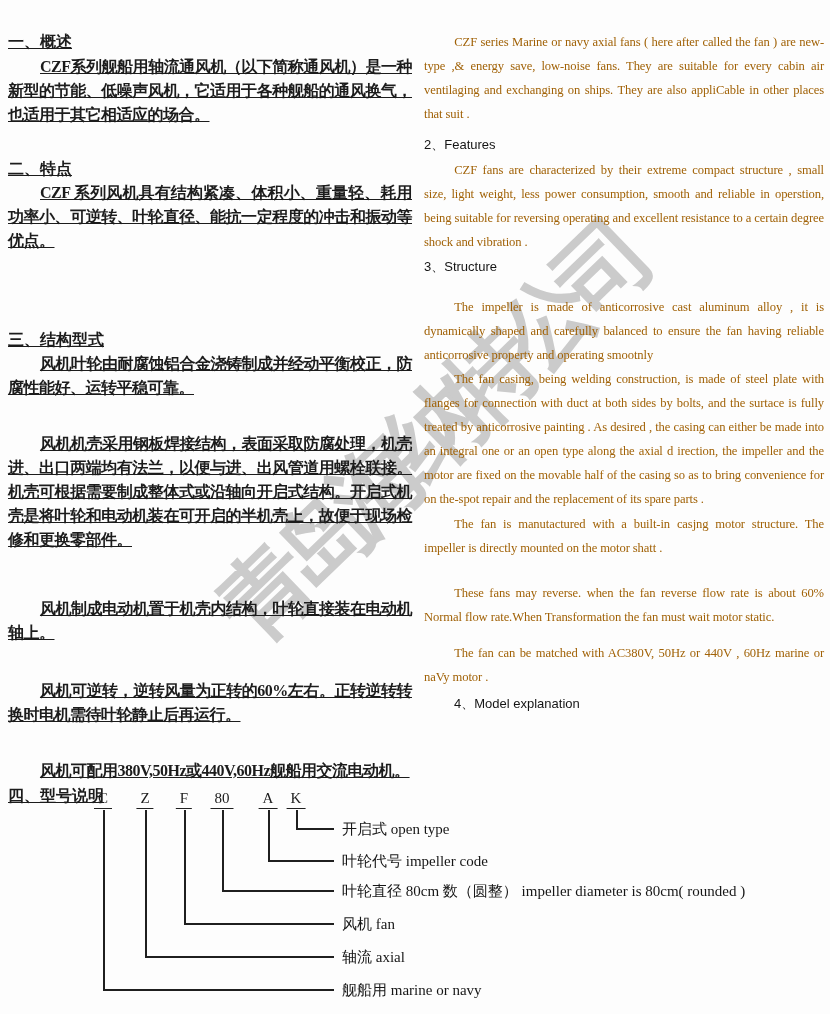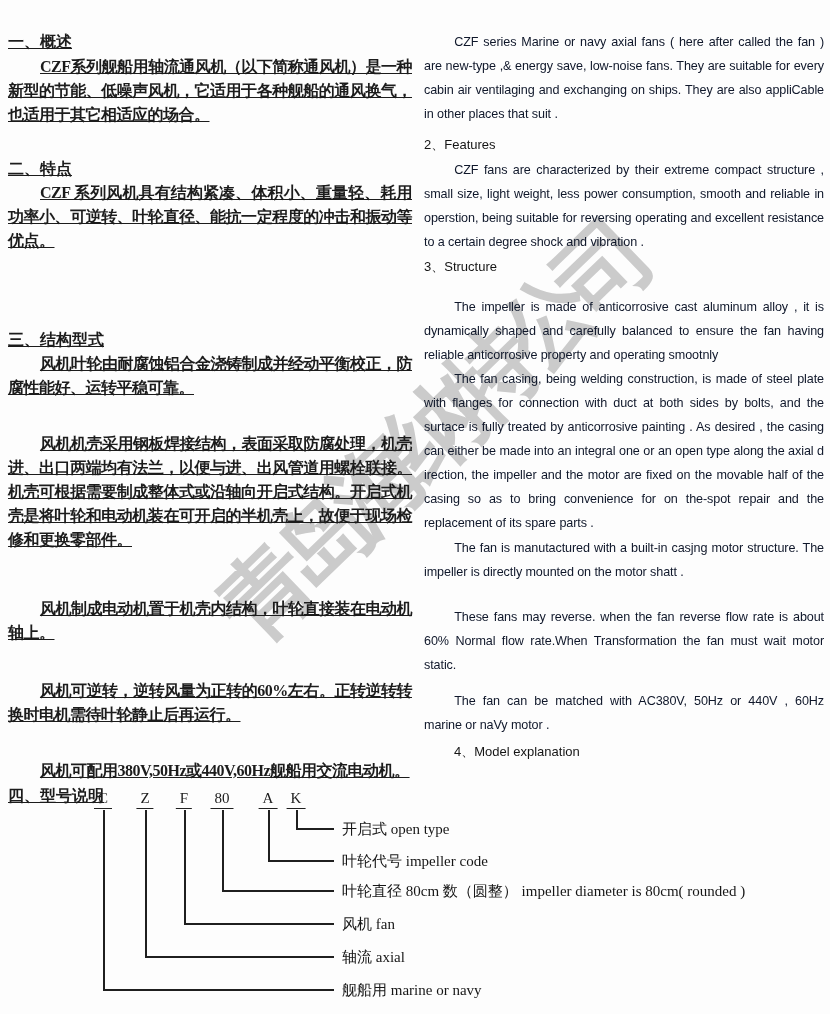--- a/index.html
+++ b/index.html
@@ -20,22 +20,22 @@
   .col{position:absolute;top:30px;z-index:1;}
   .col-left{left:8px;width:404px;text-decoration:underline;}
   .col-right{left:424px;width:400px;}
 
   .zh-h{margin:0;font-size:16px;line-height:24px;font-weight:bold;}
   .zh{margin:0;font-size:16px;line-height:24px;font-weight:bold;
       text-align:justify;text-indent:2em;letter-spacing:-0.5px;}
 
   .en-h{margin:0;font-family:"Liberation Sans","DejaVu Sans",sans-serif;
         font-size:13px;line-height:24px;font-weight:normal;color:#151515;}
-  .en{margin:0;font-family:Liberation Sans, sans-serif;
-      font-size:12.6px;line-height:24px;color:#0f172a;
+  .en{margin:0;font-family:Liberation Serif, serif;
+      font-size:12.6px;line-height:24px;color:#a16207;
       text-align:justify;text-indent:2.4em;letter-spacing:-0.1px;}
 
   
   .diagram{position:absolute;left:0;top:0;width:830px;height:1014px;z-index:1;}
   .dcode{
     position:absolute;top:790px;transform:translateX(-50%);
     font-size:15px;line-height:17px;font-weight:500;
     border-bottom:1.5px solid #1f1f1f;padding:0 4px 1px 4px;
   }
   .vl{position:absolute;width:1.5px;background:#1f1f1f;}

